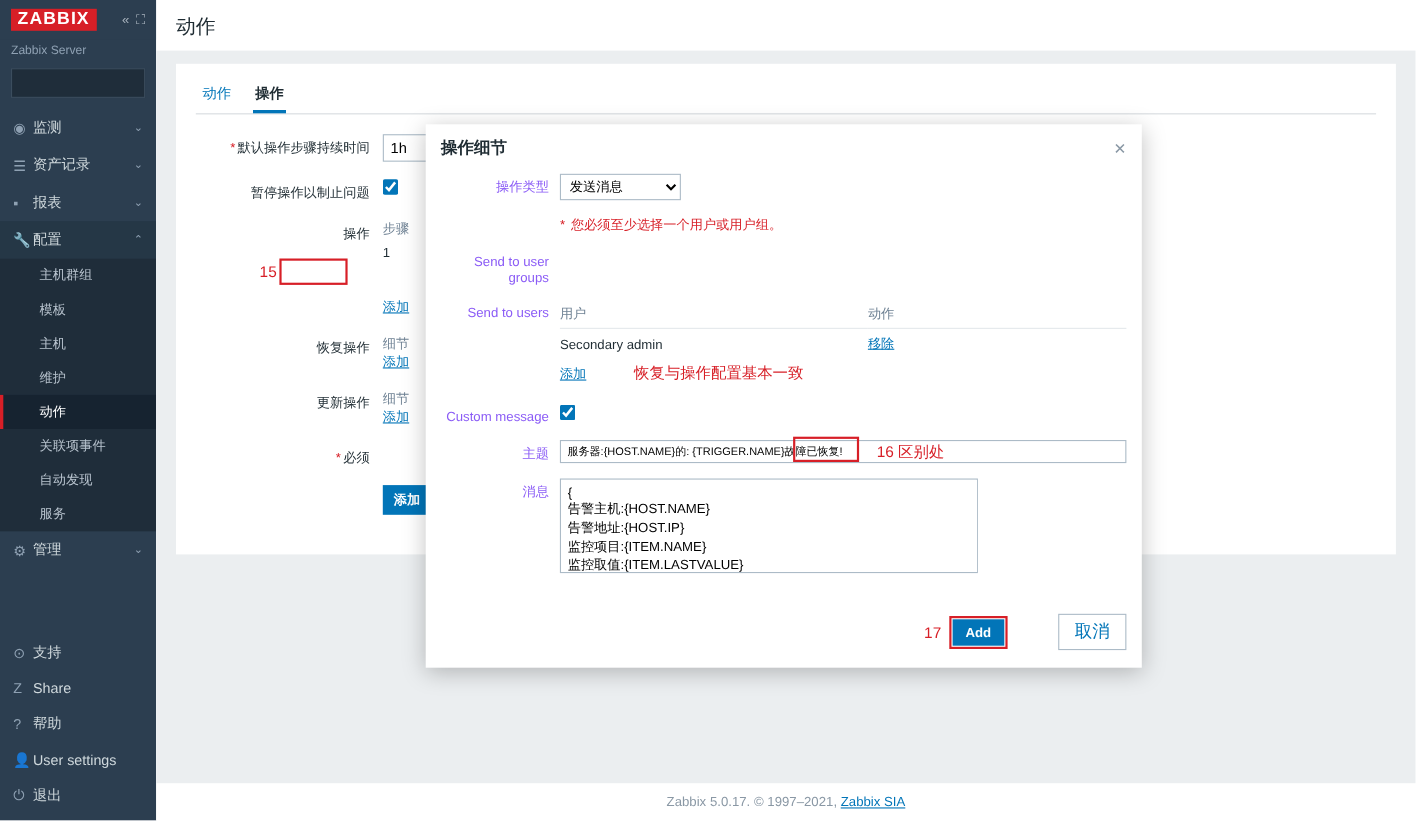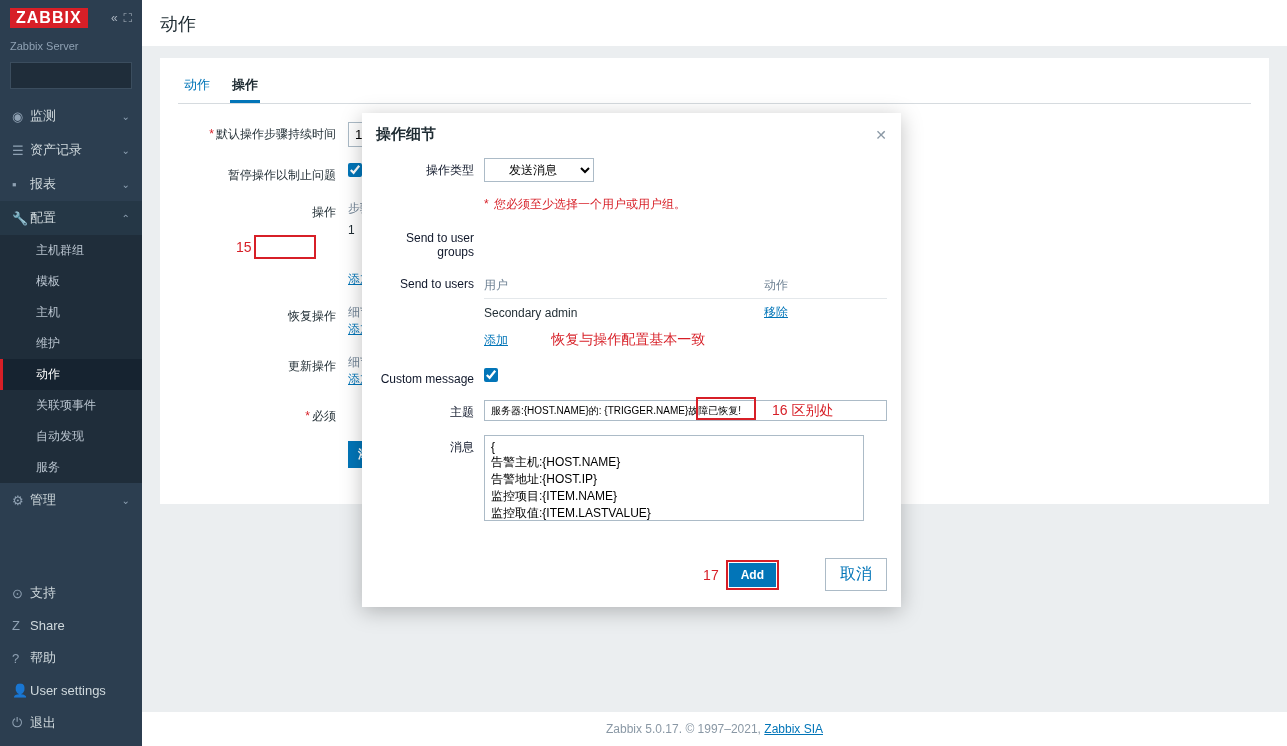--- a/index.html
+++ b/index.html
@@ -32,27 +32,27 @@
 .form-area { padding-top:18px; }
 .frow { display:flex; align-items:flex-start; margin-bottom:16px; }
 .flabel { width:170px; text-align:right; padding-right:12px; padding-top:4px; color:#1f2c33; }
 .req { color:#d71f27; margin-right:2px; }
 .finput { border:1px solid #acbbc7; padding:4px 6px; width:128px; }
 .chk { width:14px; height:14px; accent-color:#0275b8; }
 .link { color:#0275b8; text-decoration:underline; cursor:pointer; }
 .btn-primary { background:#0275b8; color:#fff; border:none; padding:5px 10px; cursor:pointer; font-size:12px;font-weight:bold; }
 .footer-txt { text-align:center; color:#8a98a5; padding:10px 0; font-size:12px; }
 .annot15 { position:absolute; border:2px solid #d71f27; color:#d71f27; font-size:14px; pointer-events:none; }
-.dialog-overlay { position:absolute; left:362px; top:113px; width:539px; background:#fff; box-shadow:0 4px 20px rgba(0,0,0,0.25); z-index:50; }
+.dialog-overlay { position:absolute; left:387px; top:113px; width:651px; background:#fff; box-shadow:0 4px 20px rgba(0,0,0,0.25); z-index:50; }
 .dialog-head { display:flex; align-items:center; padding:12px 14px 10px; }
 .dialog-title { font-size:15px; font-weight:bold; color:#1f2c33; }
 .dialog-close { margin-left:auto; color:#8a98a5; cursor:pointer; font-size:14px; }
 .dialog-body { padding:4px 14px 10px; }
 .drow { display:flex; align-items:flex-start; margin-bottom:14px; }
-.dlabel { width:108px; text-align:right; padding-right:10px; padding-top:4px; color:#0f172a; }
+.dlabel { width:108px; text-align:right; padding-right:10px; padding-top:4px; color:#8b5cf6; }
 .dval { flex:1; }
 select { border:1px solid #acbbc7; padding:3px 4px; font-size:12px; background:#fff; }
 .tbl { width:100%; border-collapse:collapse; }
 .tbl th { text-align:left; font-weight:normal; color:#6f8294; font-size:12px; padding:4px 0; border-bottom:1px solid #e4e8eb; }
 .tbl td { padding:5px 0; font-size:12px; }
 .note-red { color:#d71f27; font-size:12px; }
 .subject-input { width:100%; border:1px solid #acbbc7; padding:4px 6px; font-size:10px; }
 .message-area { width:380px; height:86px; border:1px solid #acbbc7; padding:4px 6px; font-size:12px; resize:none; overflow-y:scroll; font-family:inherit; }
 .dialog-foot { display:flex; justify-content:flex-end; align-items:center; gap:10px; padding:10px 14px 16px; }
 .btn-outline { background:#fff; border:1px solid #acbbc7; color:#0275b8; padding:5px 14px; cursor:pointer; font-size:16px;margin-left:39px; }
@@ -203,21 +203,21 @@
 
   <div class="dialog-overlay">
     <div class="dialog-head">
       <div class="dialog-title">操作细节</div>
       <div class="dialog-close">✕</div>
     </div>
     <div class="dialog-body">
       <div class="drow">
         <div class="dlabel">操作类型</div>
         <div class="dval">
-          <select style="width:110px;text-align:center;"><option>发送消息</option></select>
+          <select style="width:110px;"><option>发送消息</option></select>
         </div>
       </div>
       <div class="drow">
         <div class="dlabel"></div>
         <div class="dval note-red"><span class="req">*</span> <span>您必须至少选择一个用户或用户组。</span></div>
       </div>
       <div class="drow">
         <div class="dlabel">Send to user groups</div>
       </div>
       <div class="drow">

